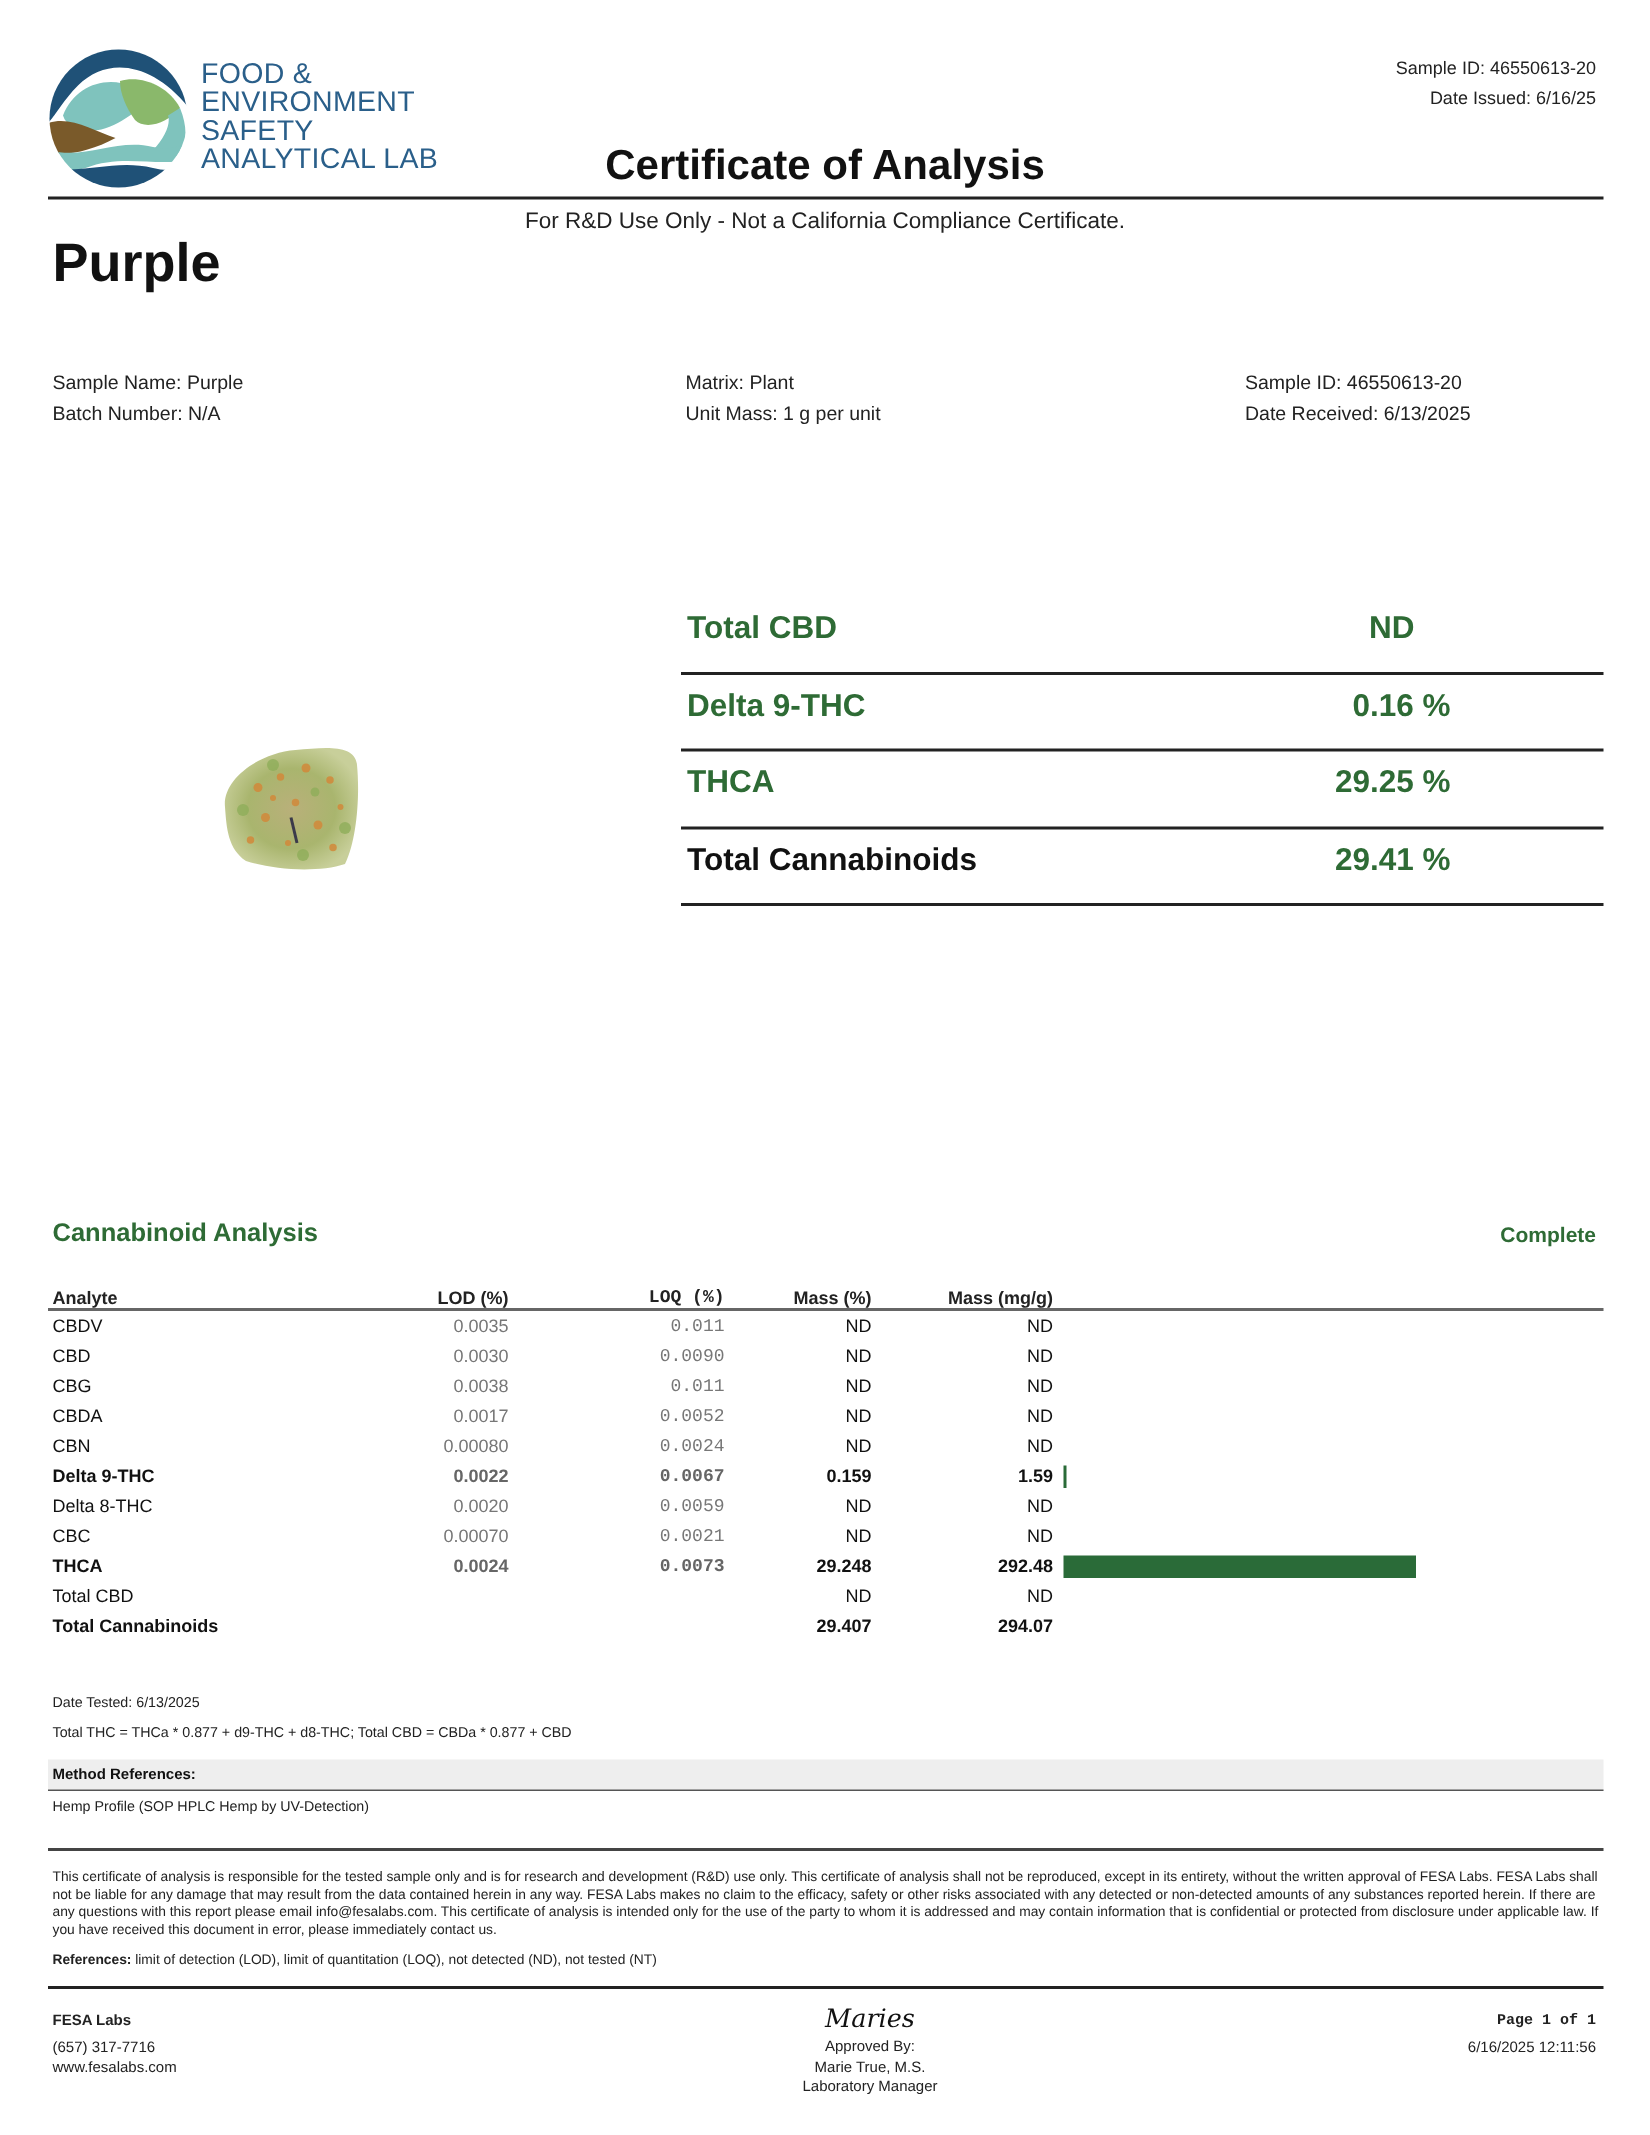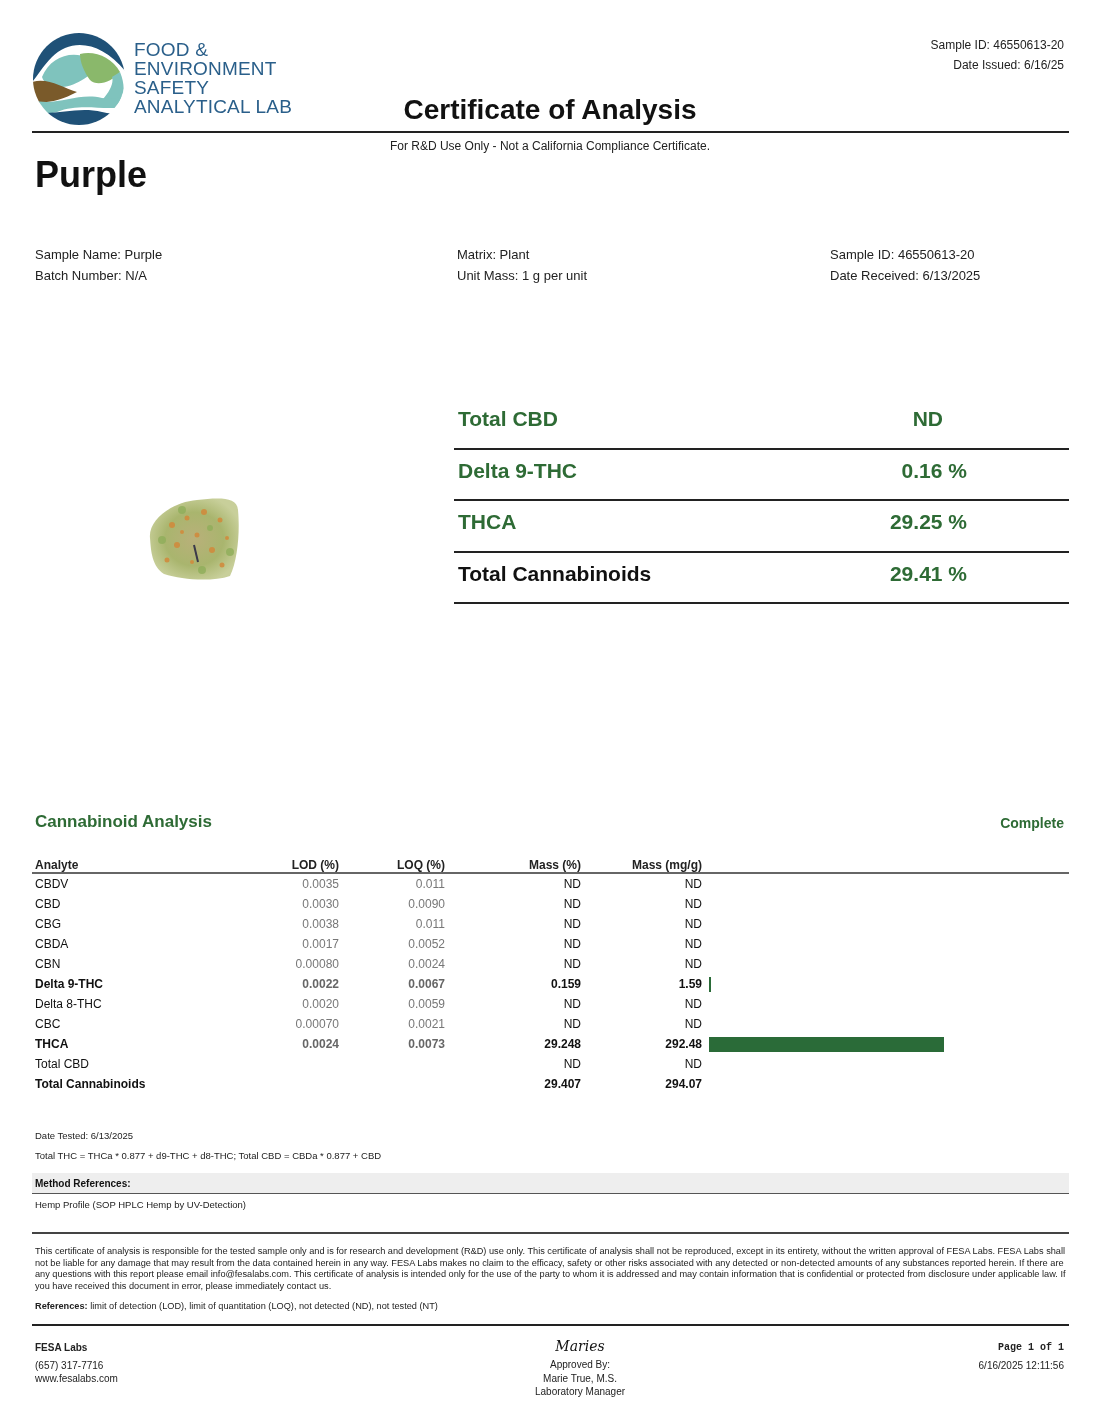--- a/index.html
+++ b/index.html
@@ -6,21 +6,21 @@
   body { width: 1100px; height: 1423px; background: #ffffff; font-family: "Liberation Sans", sans-serif; color: #111; position: relative; overflow: hidden; }
   .abs { position: absolute; }
 
   
   .logo { left: 32px; top: 32px; width: 94px; height: 94px; }
   .logo-text { left: 134px; top: 40px; color: #2a5f8a; font-size: 19px; line-height: 19px; letter-spacing: 0.2px; font-weight: 400; }
   .logo-text div { white-space: nowrap; }
   .hdr-right { right: 36px; top: 35px; text-align: right; font-size: 12px; line-height: 20px; color: #222; }
   .doc-title { left: 0; width: 1100px; top: 94px; text-align: center; font-size: 28px; font-weight: 700; color: #111; }
   .hdr-rule { left: 32px; width: 1037px; top: 131px; height: 2px; background: #222; }
-  .disclaimer-top { left: 0; width: 1100px; top: 139px; text-align: center; font-size: 12px; color: #222; }
+  .disclaimer-top { left: 0; width: 1100px; top: 139px; text-align: center; font-size: 15px; color: #222; }
   .sample-title { left: 35px; top: 154px; font-size: 36px; font-weight: 700; color: #111; }
 
   
   .info { font-size: 13px; line-height: 21px; color: #222; top: 244px; }
   .info.c1 { left: 35px; } .info.c2 { left: 457px; } .info.c3 { left: 830px; }
 
   
   .bud { left: 142px; top: 490px; width: 104px; height: 96px; }
 
   
@@ -35,21 +35,21 @@
   .sec-title { left: 35px; top: 812px; font-size: 17px; font-weight: 700; color: #2e6b35; }
   .sec-status { right: 36px; top: 815px; font-size: 14px; font-weight: 700; color: #2e6b35; }
 
   .tbl { left: 32px; top: 857px; width: 1037px; font-size: 12px; }
   .th { position: relative; height: 17px; border-bottom: 2px solid #666; font-weight: 700; color: #222; }
   .tr { position: relative; height: 20px; }
   .cell { position: absolute; top: 3px; white-space: nowrap; }
   .th .cell { top: 1px; }
   .c-name { left: 3px; }
   .c-lod { right: 730px; text-align: right; }
-  .c-loq { right: 624px; text-align: right; }
+  .c-loq { right: 586px; text-align: right; font-family: Liberation Mono, monospace; }
   .c-mp { right: 488px; text-align: left; }
   .c-mg { right: 367px; text-align: center; }
   .tr .c-lod, .tr .c-loq { color: #777; }
   .tr.bold .c-name, .tr.bold .c-mp, .tr.bold .c-mg { font-weight: 700; color: #111; }
   .tr.bold .c-lod, .tr.bold .c-loq { font-weight: 700; color: #666; }
   .bar { position: absolute; left: 677px; top: 3px; height: 15px; background: #2a6b38; }
   .th .c-mg { right: 367px; }
 
   .small { font-size: 9.5px; color: #222; }
   .date-tested { left: 35px; top: 1130px; }
@@ -59,21 +59,21 @@
   .method-text { left: 35px; top: 1199px; }
   .rule2 { left: 32px; width: 1037px; top: 1232px; height: 1.5px; background: #444; }
   .legal { left: 35px; top: 1246px; width: 1032px; font-size: 9.2px; line-height: 11.5px; color: #222; }
   .refs { left: 35px; top: 1301px; font-size: 9.2px; color: #222; }
   .refs b { font-weight: 700; }
   .rule3 { left: 32px; width: 1037px; top: 1324px; height: 2px; background: #222; }
 
   .ft-left { left: 35px; top: 1341px; font-size: 10px; line-height: 13.5px; color: #222; }
   .ft-left .b { font-weight: 700; margin-bottom: 4px; }
   .ft-mid { left: 480px; width: 200px; top: 1336px; text-align: center; font-size: 10px; line-height: 13.5px; color: #222; }
-  .sig { font-family: "DejaVu Serif", serif; font-style: italic; font-size: 14px; height: 22px; line-height: 20px; color: #111; }
+  .sig { font-family: "DejaVu Serif", serif; font-style: italic; font-size: 17px; height: 22px; line-height: 20px; color: #111; }
   .ft-right { right: 36px; top: 1341px; text-align: right; font-size: 10px; line-height: 13.5px; color: #222; }
   .ft-right .b { font-weight: 700; margin-bottom: 4px; font-family: Liberation Mono, monospace; }
 </style>
 </head>
 <body>
 
 <svg class="abs logo" viewBox="0 0 94 94">
   <defs>
       <clipPath id="cc">
         <circle cx="47" cy="47" r="46"></circle>

